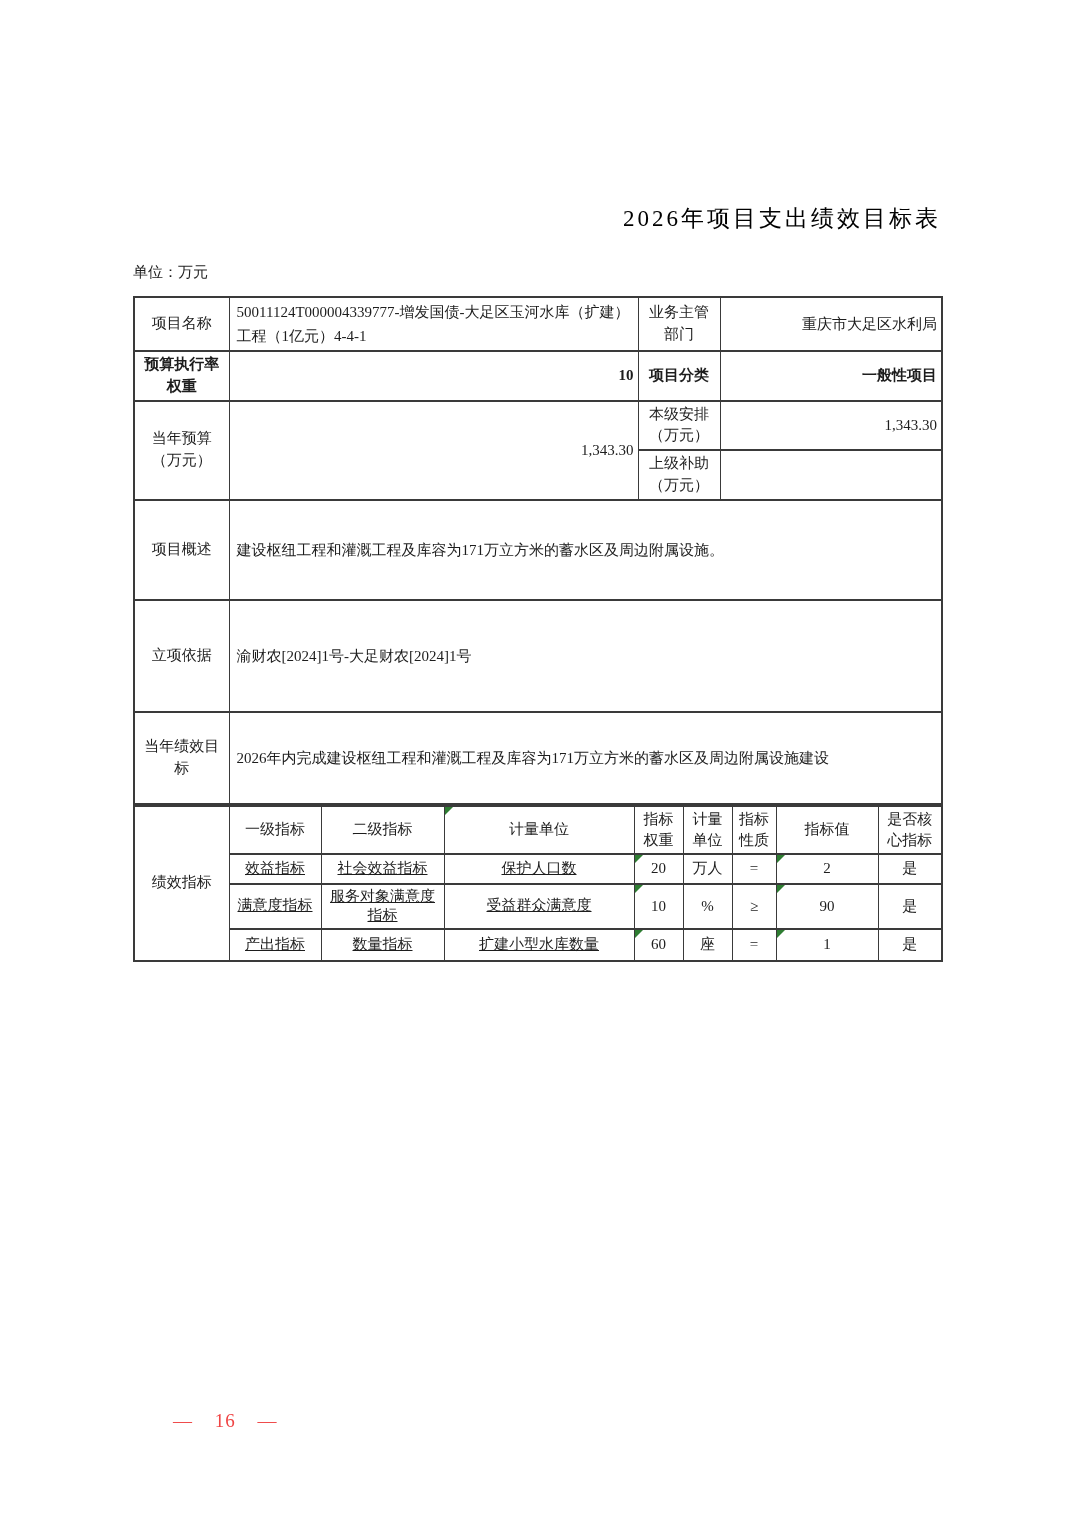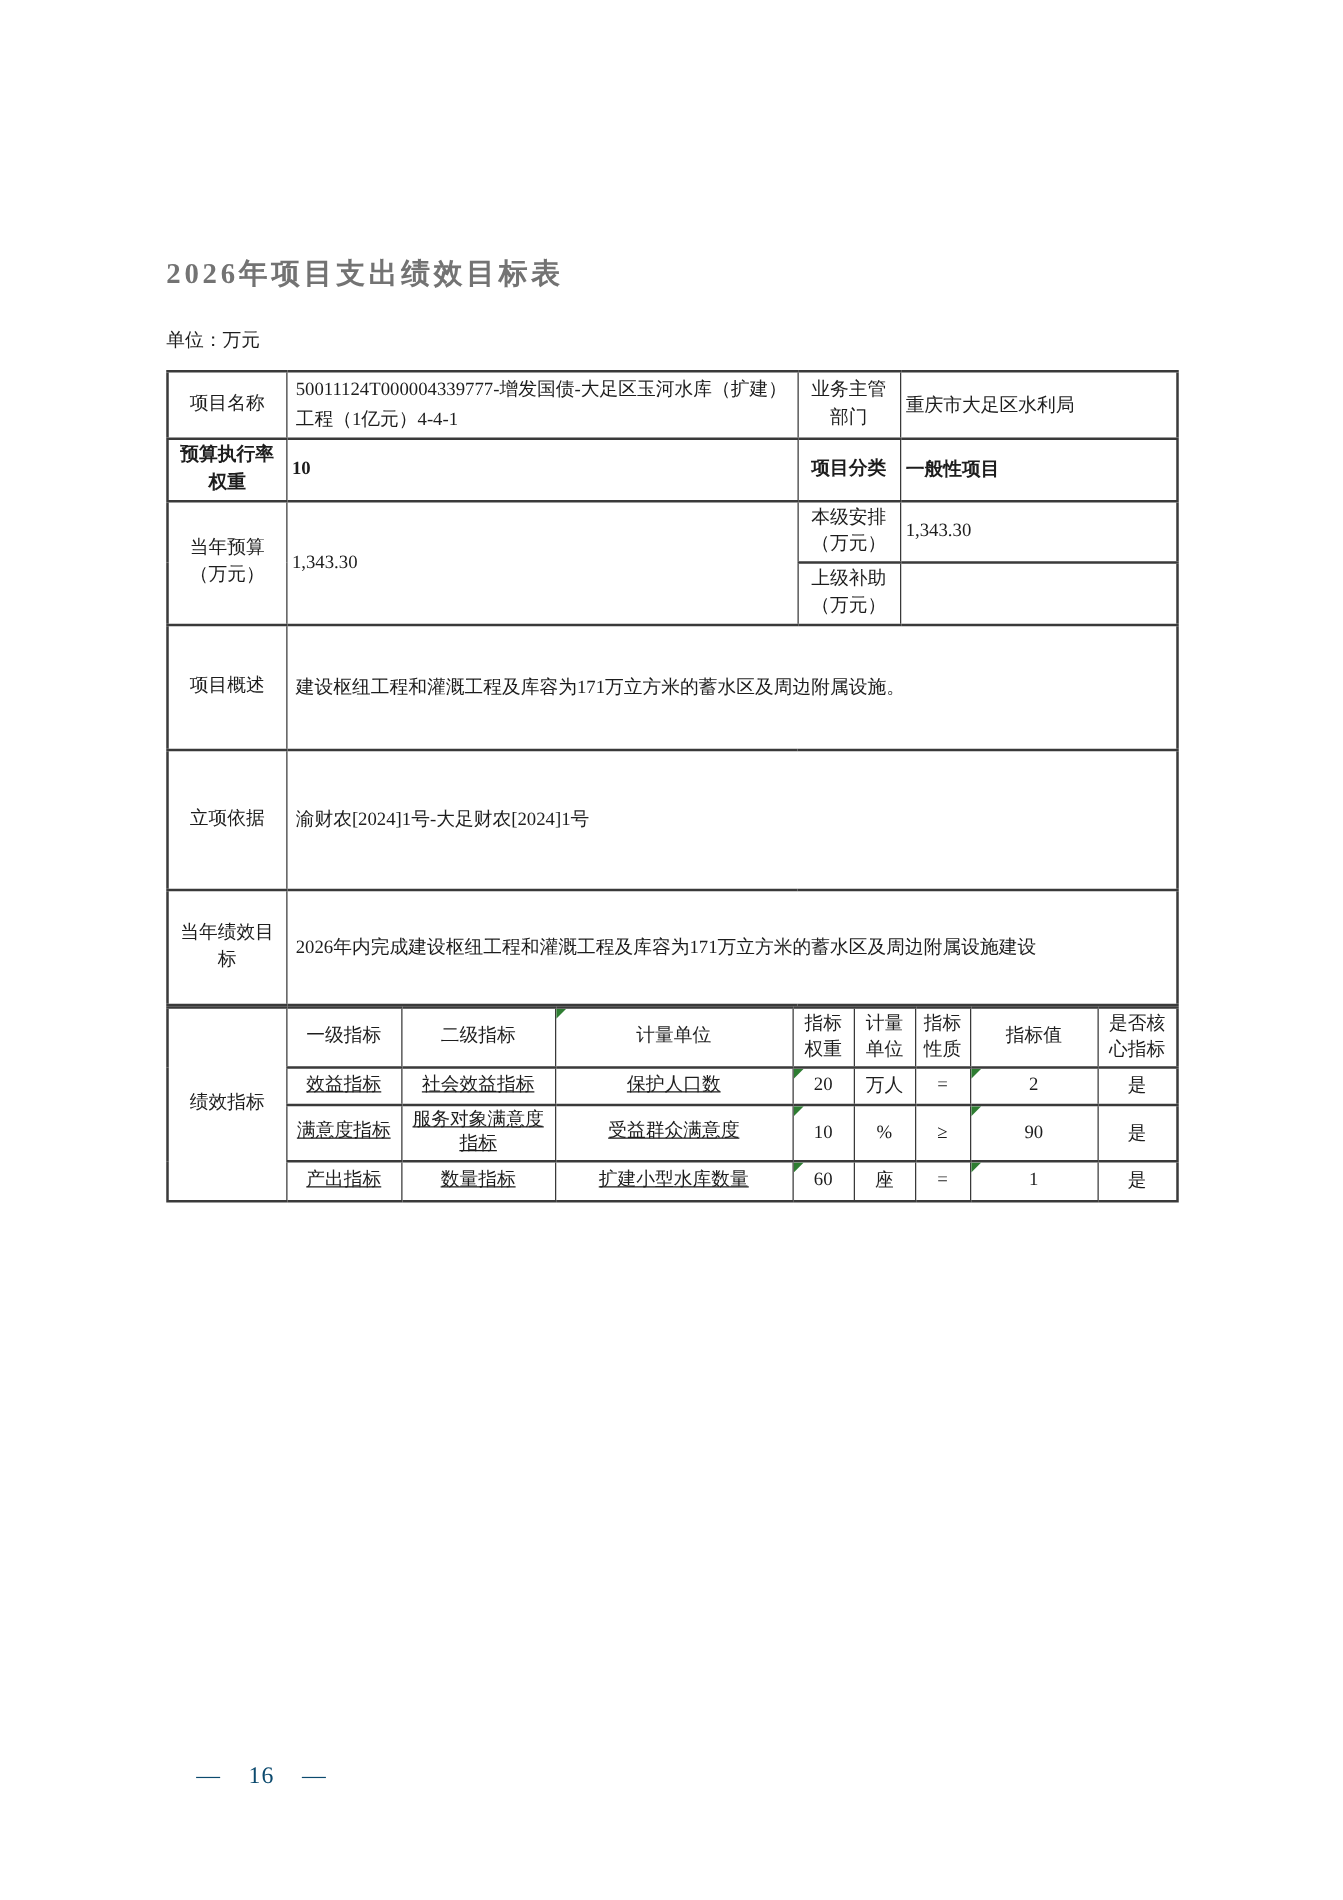--- a/index.html
+++ b/index.html
@@ -8,24 +8,24 @@
     background: #ffffff;
     font-family: "Liberation Serif", "DejaVu Serif", serif;
     color: #1d1d1d;
     position: relative;
   }
   .sheet { position: absolute; left: 0; top: 0; width: 1074px; height: 1520px; }
 
   .doc-title {
     position: absolute;
     left: 133px; top: 203px; width: 808px;
-    text-align: left;
-    font-size: 23px; font-weight: bold;
+    text-align: right;
+    font-size: 23px; font-weight: normal;
     letter-spacing: 3px;
-    color: #737373;
+    color: #000000;
   }
 
   .meta-row {
     position: absolute;
     left: 133px; top: 263px; width: 808px;
     display: flex; justify-content: space-between; align-items: flex-end;
     font-size: 15px;
   }
   .meta-left { display: flex; }
   .meta-left .meta-value { margin-left: 18px; }
@@ -42,21 +42,21 @@
     border: 1px solid #3a3a3a;
     border-top-width: 2px;
     border-bottom-width: 2px;
     font-size: 15px;
     vertical-align: middle;
     position: relative;
     overflow: hidden;
   }
   .lbl { text-align: center; padding: 2px 7px; line-height: 1.45; }
   .val-l { text-align: left; padding: 2px 7px; word-break: break-all; line-height: 1.6; }
-  .val-c { text-align: left; padding: 12px 4px; }
+  .val-c { text-align: right; padding: 12px 4px; }
 
   .r1 { height: 50px; }
   .r2 { height: 44px; font-weight: bold; }
   .r3a { height: 45px; }
   .r3b { height: 45px; }
   .r4 { height: 100px; }
   .r5 { height: 112px; }
   .r6 { height: 92px; }
 
   .ih  { height: 48px; }
@@ -70,23 +70,23 @@
 
   .tri {
     position: absolute; top: 0; left: 0;
     width: 0; height: 0;
     border-top: 8px solid #2e7d32;
     border-right: 8px solid transparent;
   }
 
   .page-num {
     position: absolute;
-    left: 157px; top: 1410px;
+    left: 173px; top: 1410px;
     font-size: 19px;
-    color: #0c4a6e;
+    color: #ef4444;
     word-spacing: 16px;
     letter-spacing: 1px;
   }
 </style>
 </head>
 <body>
 
 <div class="sheet">
 
   <div class="doc-title">2026年项目支出绩效目标表</div>

